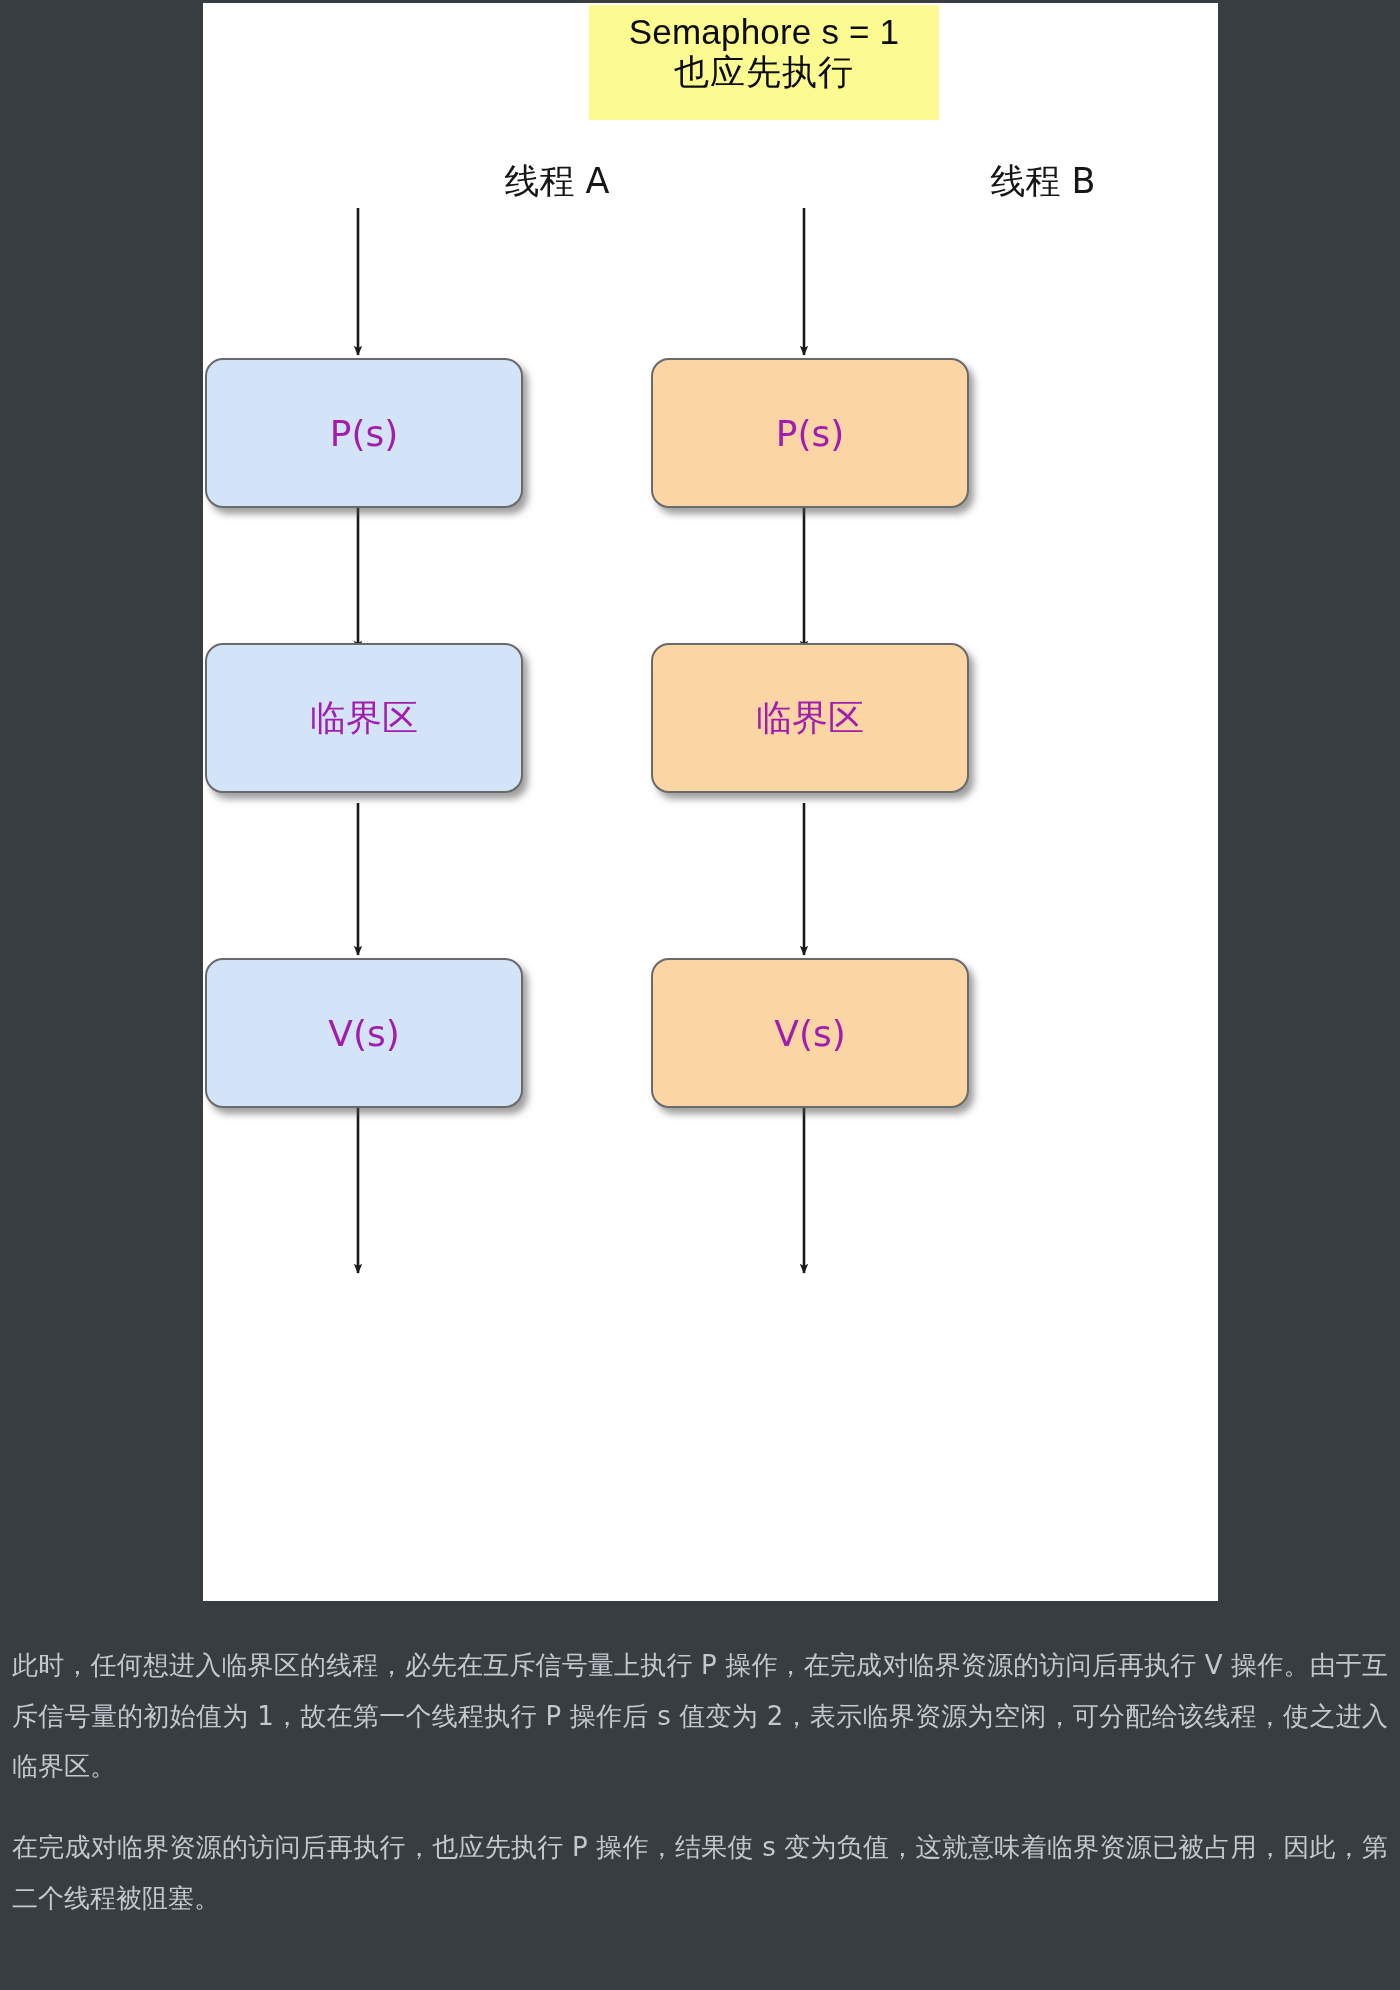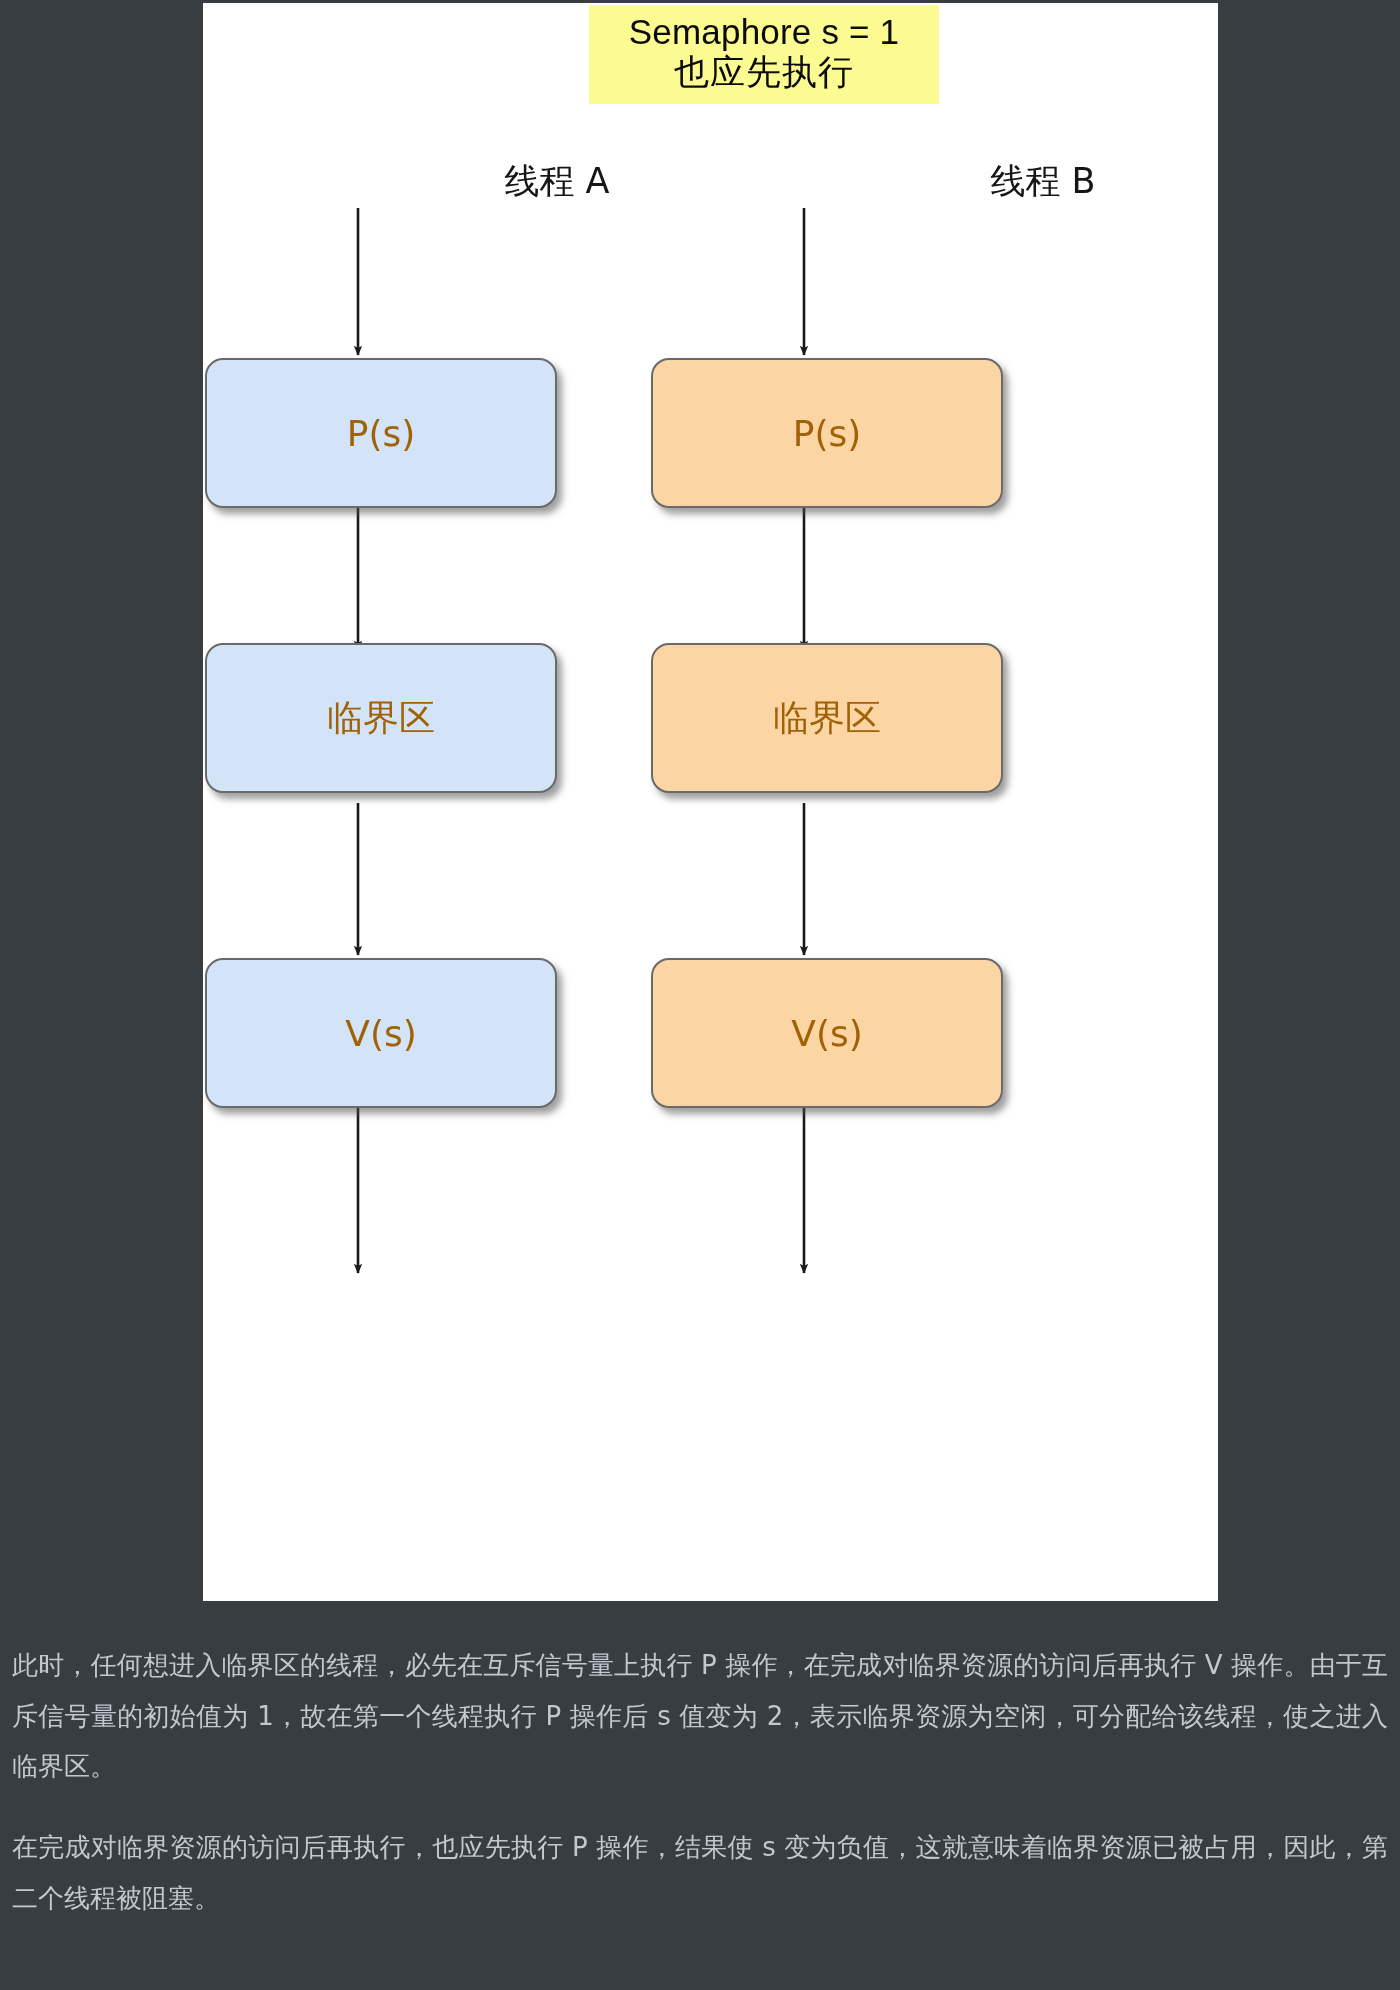--- a/index.html
+++ b/index.html
@@ -33,21 +33,21 @@
     height: 1598px;
     display: block;
   }
 
   
   #title-banner {
     position: absolute;
     left: 386px;
     top: 2px;
     width: 350px;
-    padding: 6px 0 10px 0;
+    padding: 6px 0 26px 0;
     background: #fbfb91;
     text-align: center;
     line-height: 1.18;
     color: #0b0b0b;
   }
   #title-banner .line1 {
     display: block;
     font-size: 35px;
     letter-spacing: 0.2px;
   }
@@ -67,30 +67,30 @@
     transform: translateX(-50%);
     font-family: "DejaVu Sans", "Liberation Sans", sans-serif;
     margin-left: 37px;
   }
   #thread-a-label { left: 317px; top: 155px; }
   #thread-b-label { left: 803px; top: 155px; }
 
   
   .node-box {
     position: absolute;
-    width: 352px;
+    width: 318px;
     height: 150px;
     border-radius: 18px;
     border: 2px solid #6a6a6a;
     box-sizing: border-box;
     display: flex;
     align-items: center;
     justify-content: center;
     font-size: 36px;
-    color: #a16207;
+    color: #a21caf;
     box-shadow: 5px 6px 7px rgba(80, 80, 80, 0.55);
     font-family: "DejaVu Sans", "Liberation Sans", sans-serif;
   }
   .node-box.blue   { background: #d3e4f8; }
   .node-box.orange { background: #fbd5a4; }
 
   .col-a { left: 2px; }
   .col-b { left: 448px; }
 
   .row-1 { top: 355px; }

